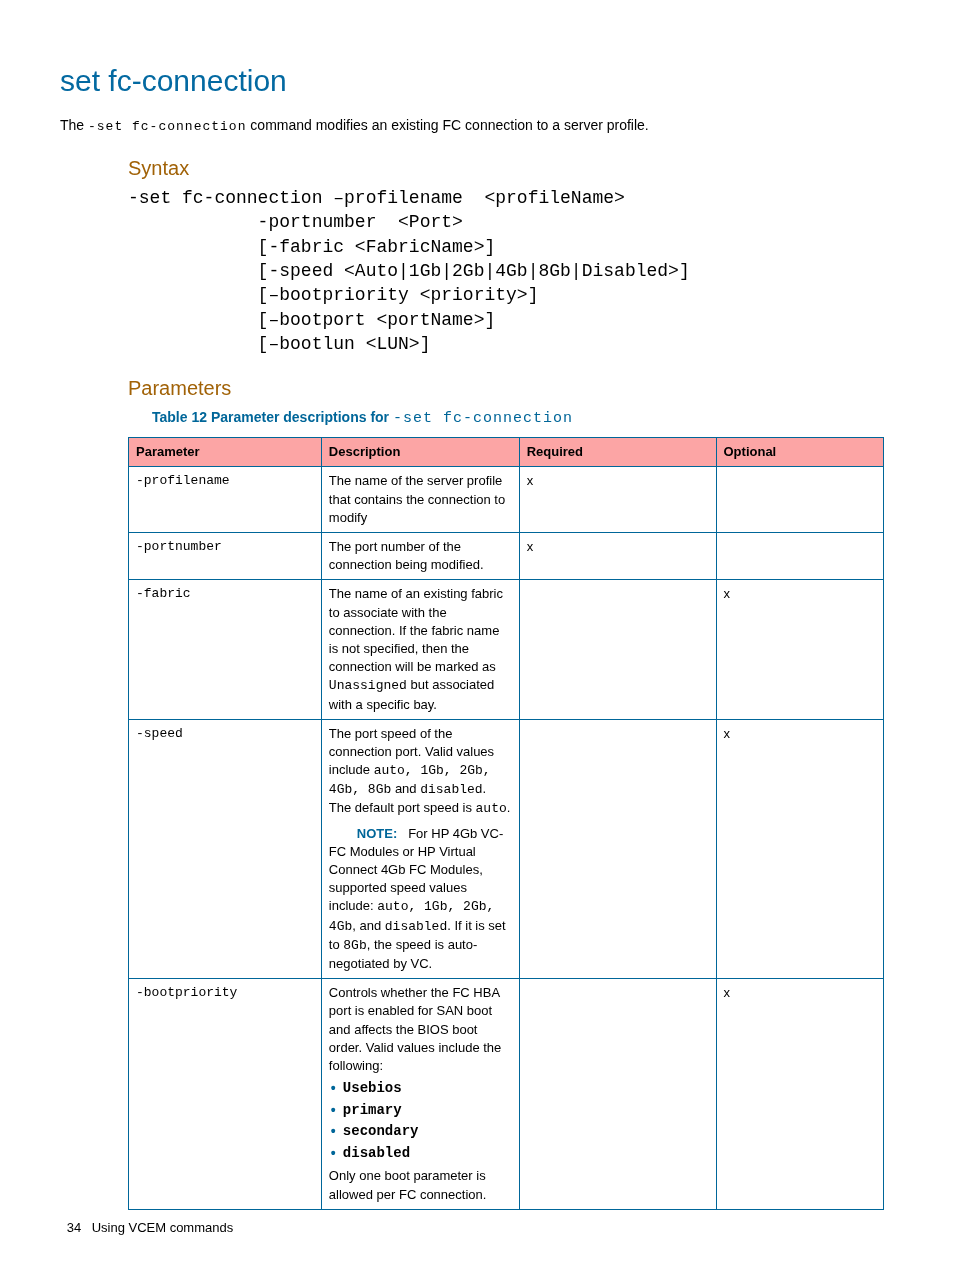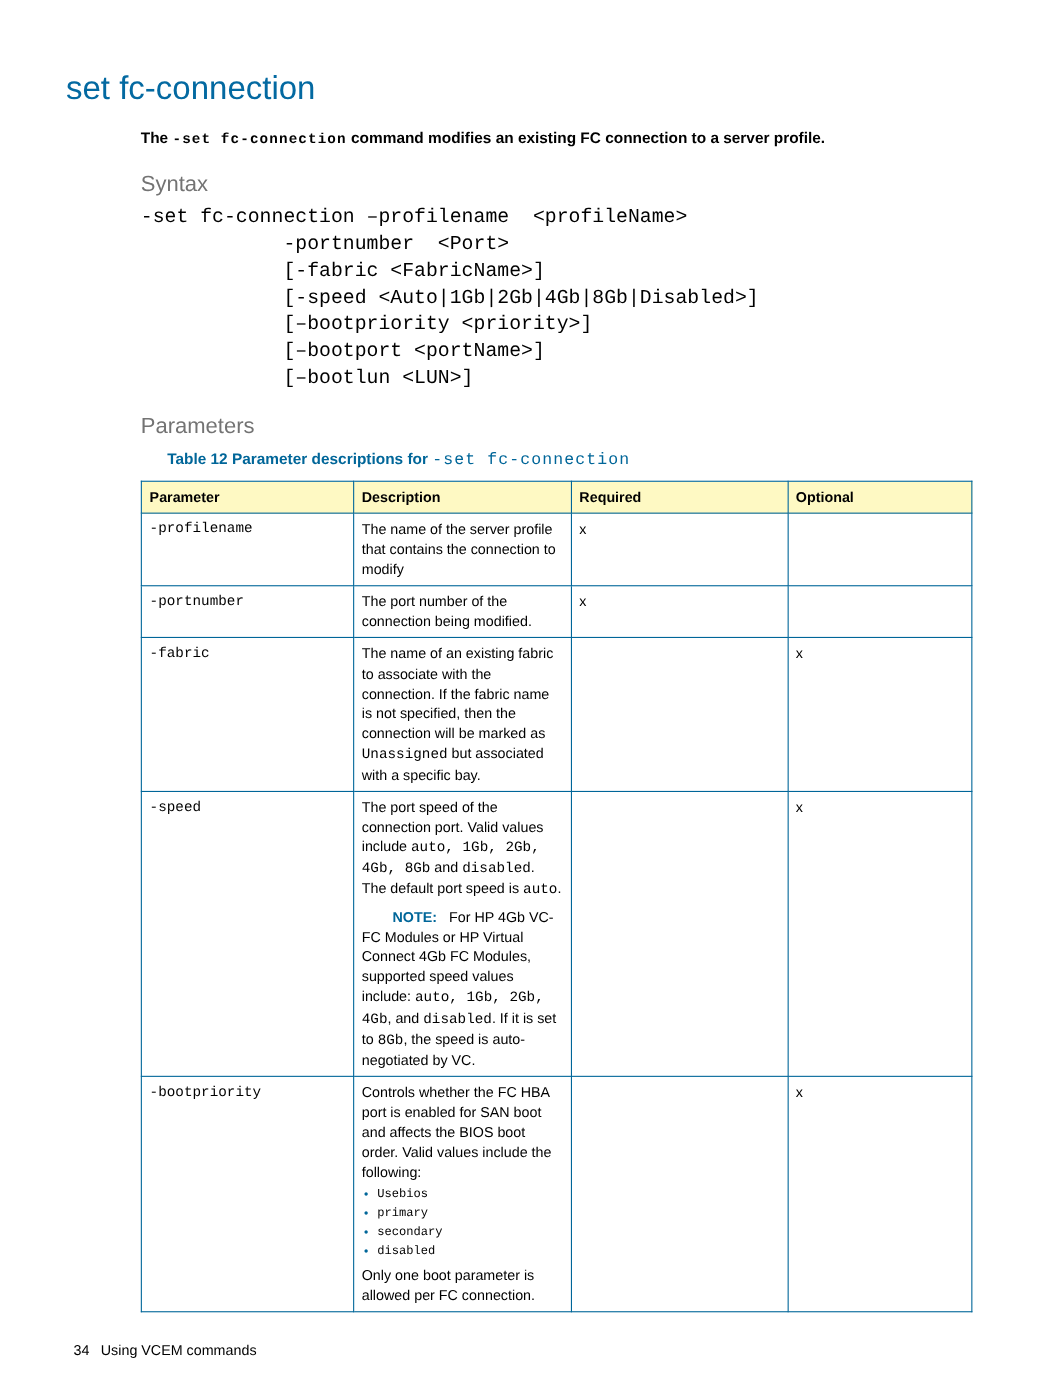--- a/index.html
+++ b/index.html
@@ -23,29 +23,27 @@
   h1.section-title {
     font-family: "Trebuchet MS", Arial, sans-serif;
     font-weight: 300;
     font-stretch: condensed;
     color: #0369a1;
     font-size: 30px;
     margin: 0 0 4px 0;
     letter-spacing: 0px;
   }
   .intro {
-    margin-left: 68px;
     font-size: 14px;
     font-family: "Trebuchet MS", Arial, sans-serif;
-    font-weight: bold;
   }
   h2.subheading {
     font-family: "Trebuchet MS", Arial, sans-serif;
     font-weight: normal;
-    color: #737373;
+    color: #a16207;
     font-size: 20px;
     margin: 18px 0 4px 68px;
   }
   pre.syntax {
     font-family: "Courier New", Courier, monospace;
     font-size: 18px;
     margin: 0 0 0 68px;
     white-space: pre;
     line-height: 1.35;
   }
@@ -72,21 +70,21 @@
   }
   table.param-table th, table.param-table td {
     border: 1px solid #006699;
     padding: 5px 7px;
     text-align: left;
     vertical-align: top;
   }
   table.param-table th {
     font-weight: bold;
     color: #000;
-    background: #fef9c3;
+    background: #fca5a5;
   }
   .mono-cell {
     font-family: Liberation Mono, monospace;
     font-size: 13px;
     margin-top: 21px;
   }
   .mono-inline {
     font-family: "Courier New", Courier, monospace;
     font-size: 13px;
   }
@@ -102,21 +100,22 @@
   ul.bullets {
     list-style: none;
     padding: 0;
     margin: 4px 0 4px 0;
   }
   ul.bullets li {
     padding-left: 14px;
     position: relative;
     margin: 2px 0;
     font-family: "Courier New", Courier, monospace;
-    font-size: 11px;
+    font-size: 14px;
+    font-weight: bold;
   }
   ul.bullets li::before {
     content: "•";
     position: absolute;
     left: 2px;
     color: #006699;
     font-family: Arial, sans-serif;
   }
   .footer {
     position: absolute;

